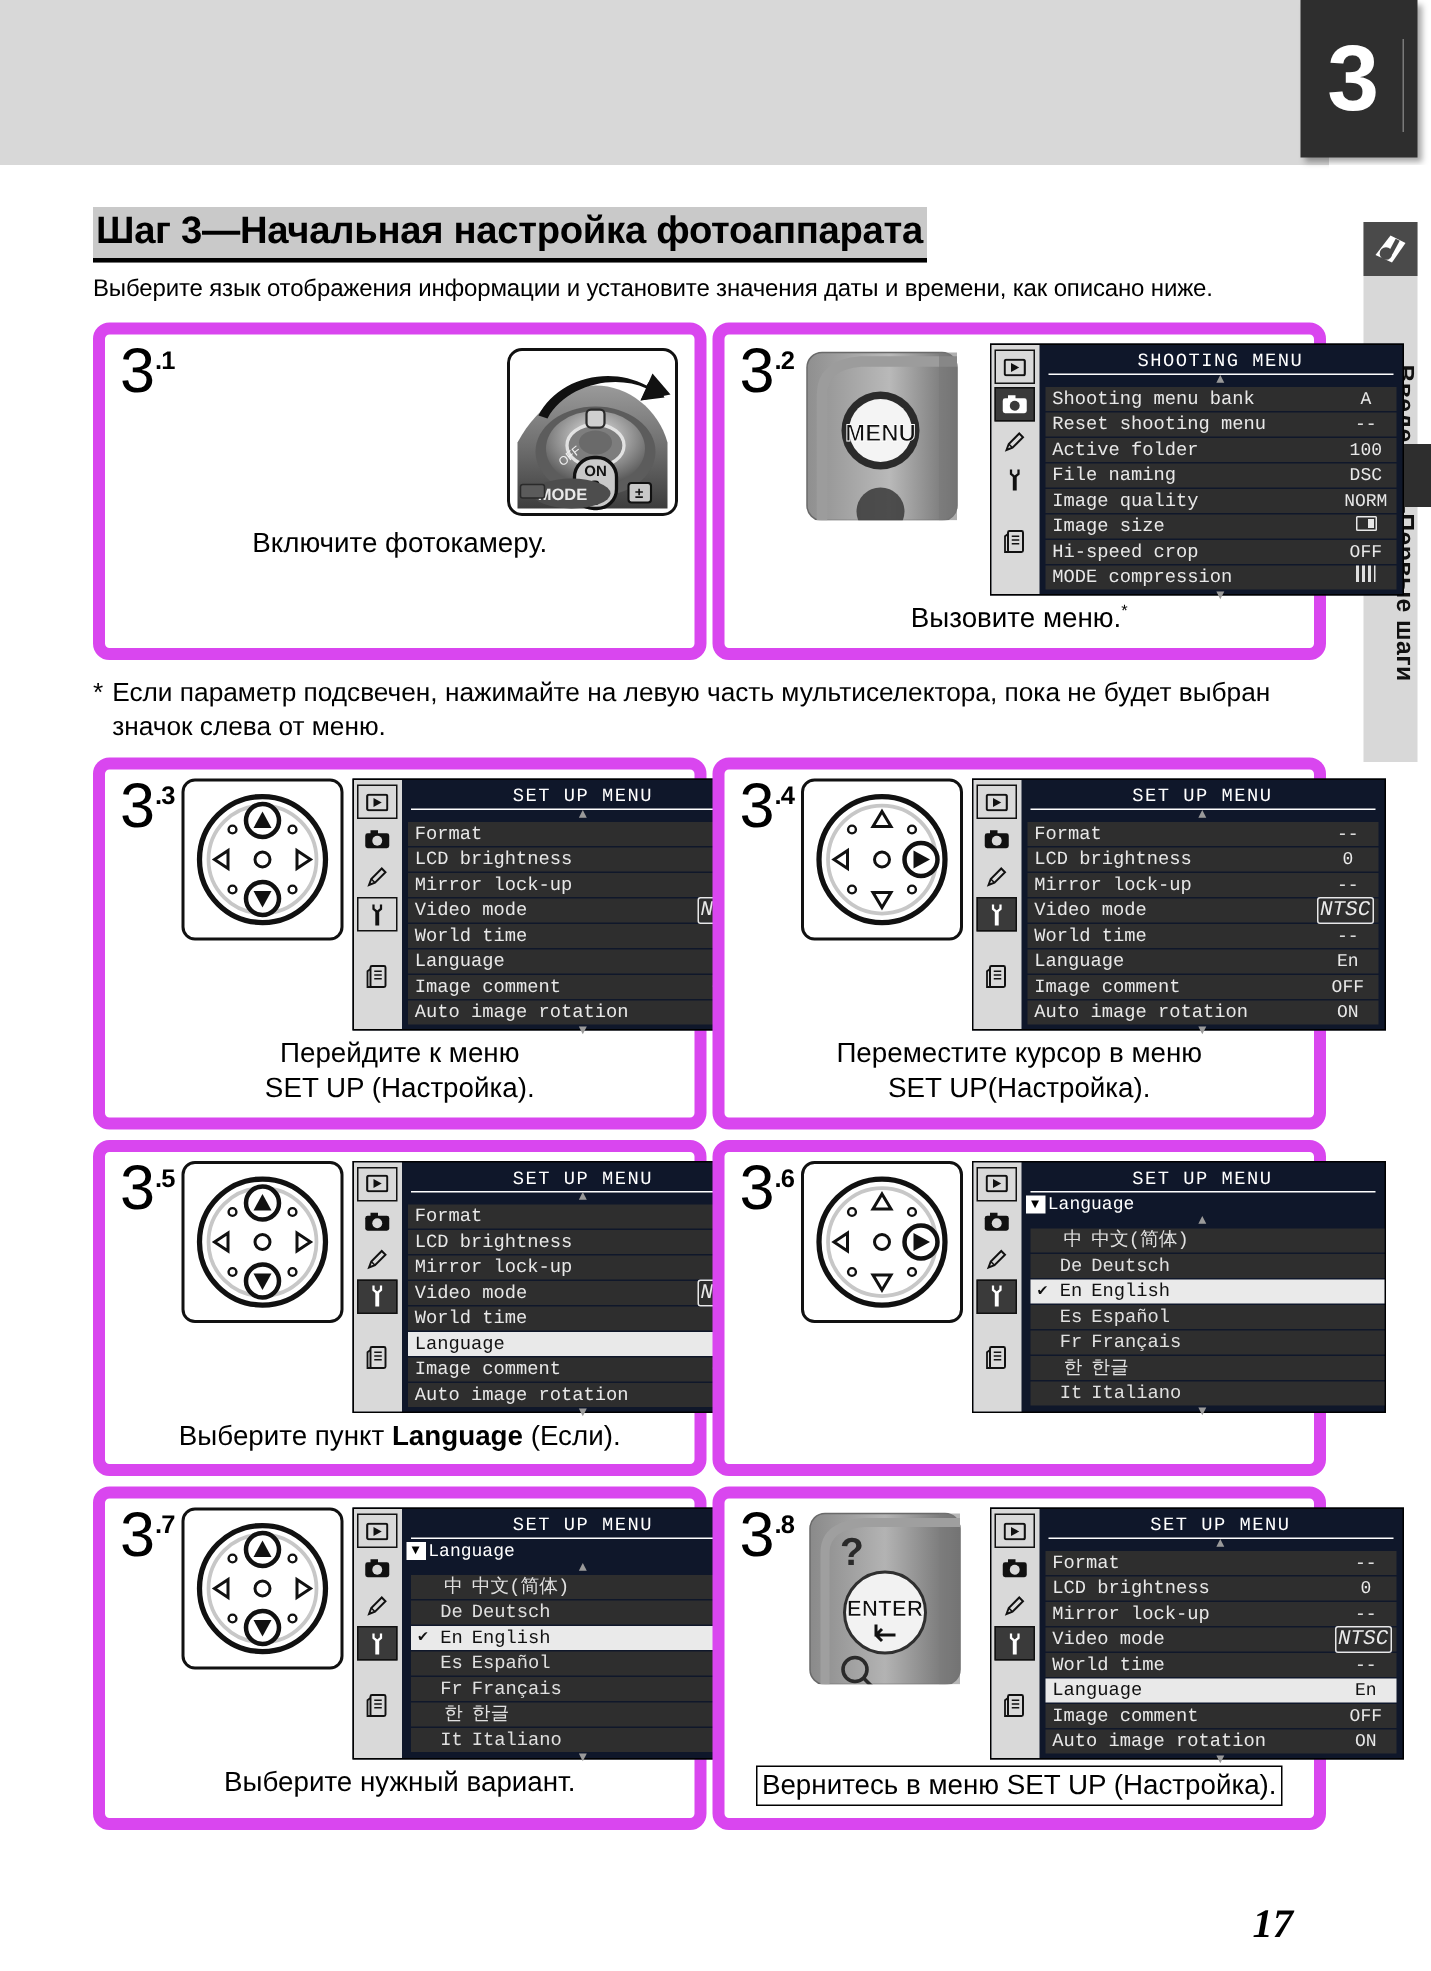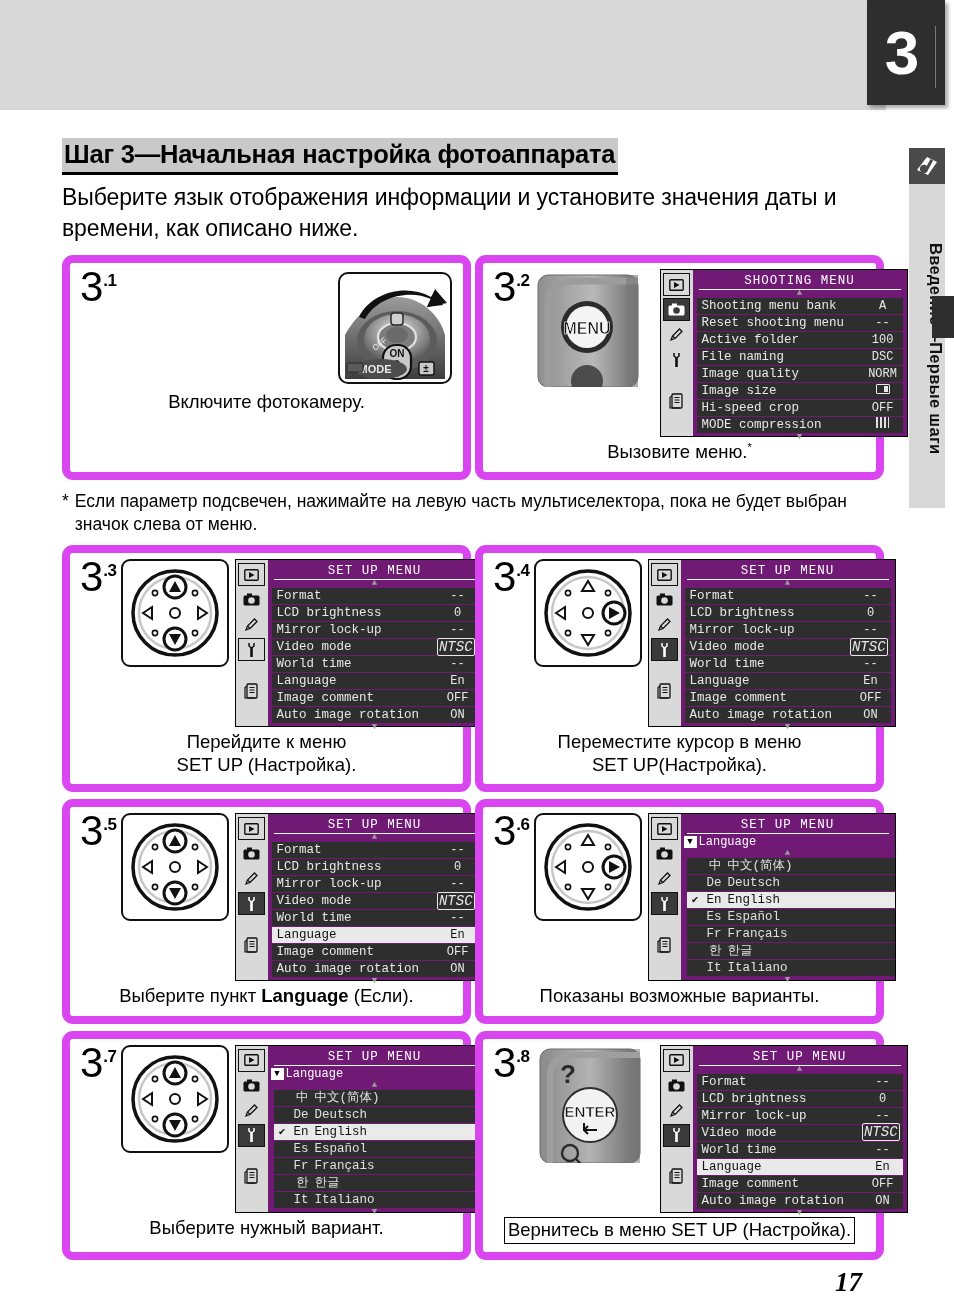--- a/index.html
+++ b/index.html
@@ -82,21 +82,21 @@
     color: #000;
     background: #c9c9c9;
     padding: 2px 2px 3px 2px;
     border-bottom: 3px solid #000;
     letter-spacing: -0.2px;
     line-height: 1.15;
   }
   p.intro {
     margin: 7px 0 0 62px;
     width: 820px;
-    font-size: 23px; color: #000; line-height: 1.32;
+    font-size: 16px; color: #000; line-height: 1.32;
     letter-spacing: -0.1px;
   }
 
   
   .grid {
     margin: 12px 0 0 62px;
     width: 822px;
     display: grid;
     grid-template-columns: 409px 409px;
     column-gap: 4px;
@@ -138,22 +138,22 @@
     border: 1.5px solid #000;
     padding: 1px 3px;
     text-align: center;
   }
   .caption sup { font-size: 11px; }
 
   .art-wrap { margin-left: auto; display: flex; gap: 6px; align-items: flex-start; }
 
   
   .lcd {
-    width: 248px; height: 168px;
-    background: #701a75;
+    width: 276px; height: 168px;
+    background: #0f172a;
     display: flex;
     border: 1px solid #000;
     font-family: "Liberation Mono", monospace;
     position: relative;
   }
   .lcd-tabs {
     width: 32px; background: #d9d9d9;
     display: flex; flex-direction: column;
     align-items: center;
     padding-top: 3px;
@@ -869,21 +869,20 @@
                     <span class="chk"></span>
                     <span class="code">It</span>
                     <span class="name">Italiano</span>
                   </div>
               </div>
               <div class="caret-down">▼</div>
             </div>
           </div>
         </div>
       </div>
-      <div class="caption">Показаны возможные варианты.</div>
     </div>
 
     <div class="panel">
       <div class="panel-row">
         <div class="stepno">
           <span>3</span><sup>.7</sup>
         </div>
         <div class="art-wrap">
           <div class="art-box">
             <svg width="104" height="104" viewBox="0 0 104 104">

